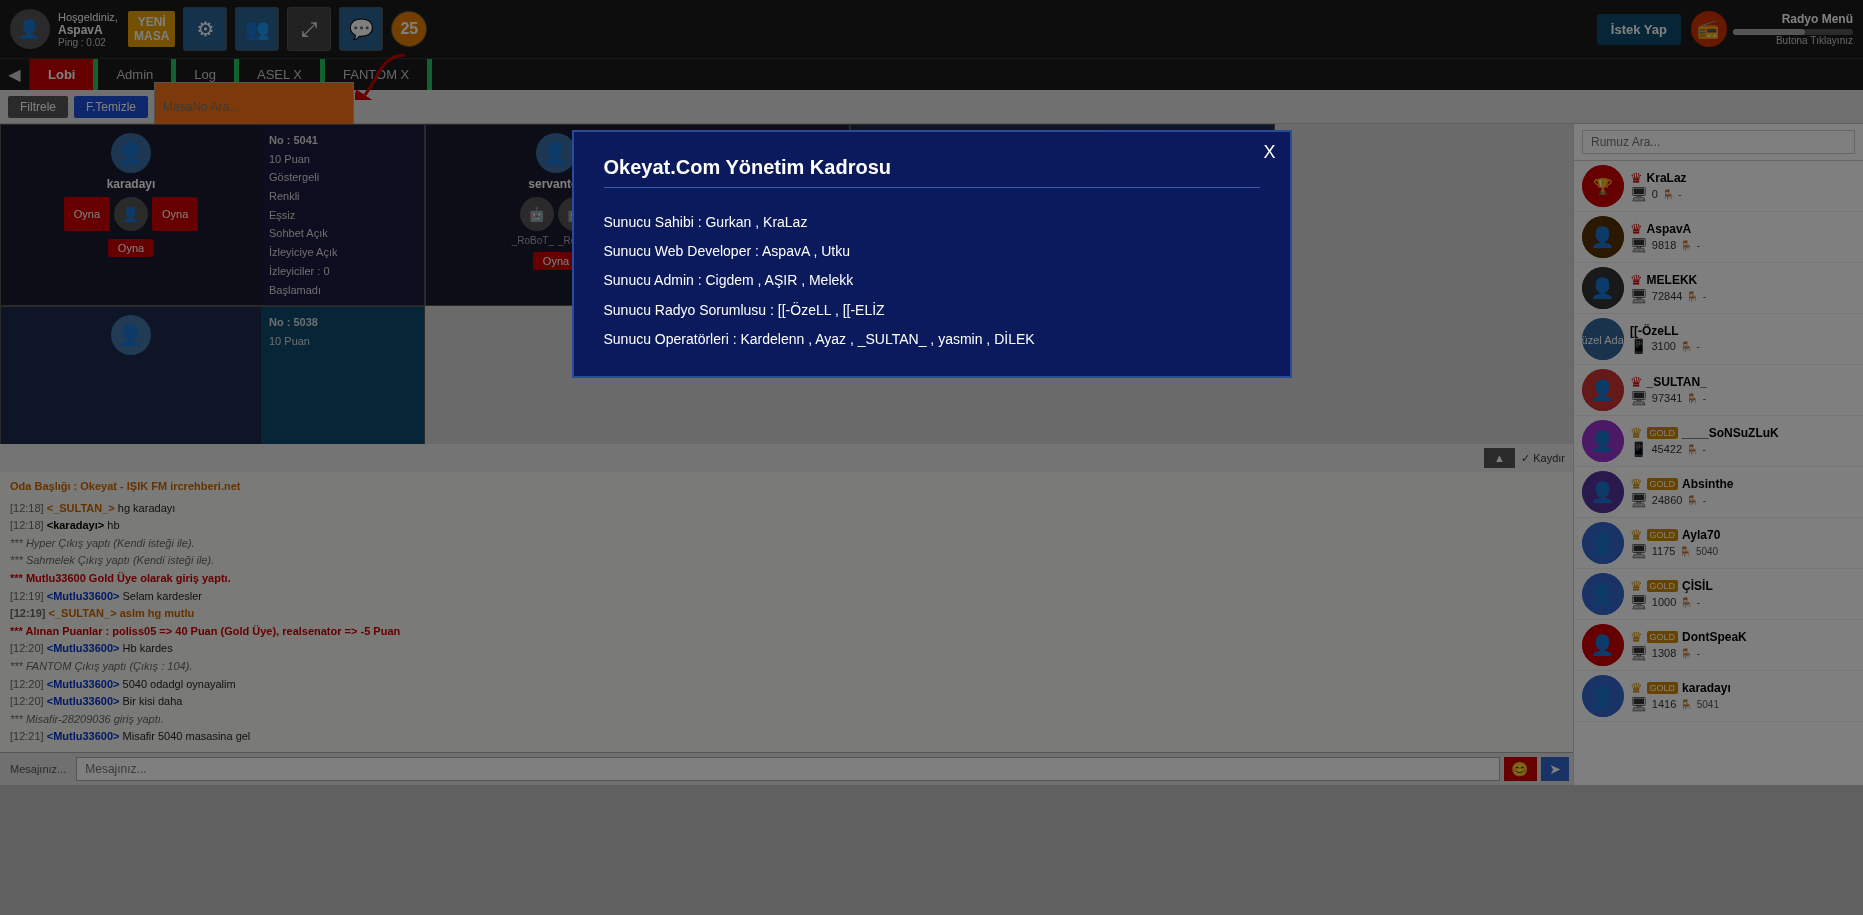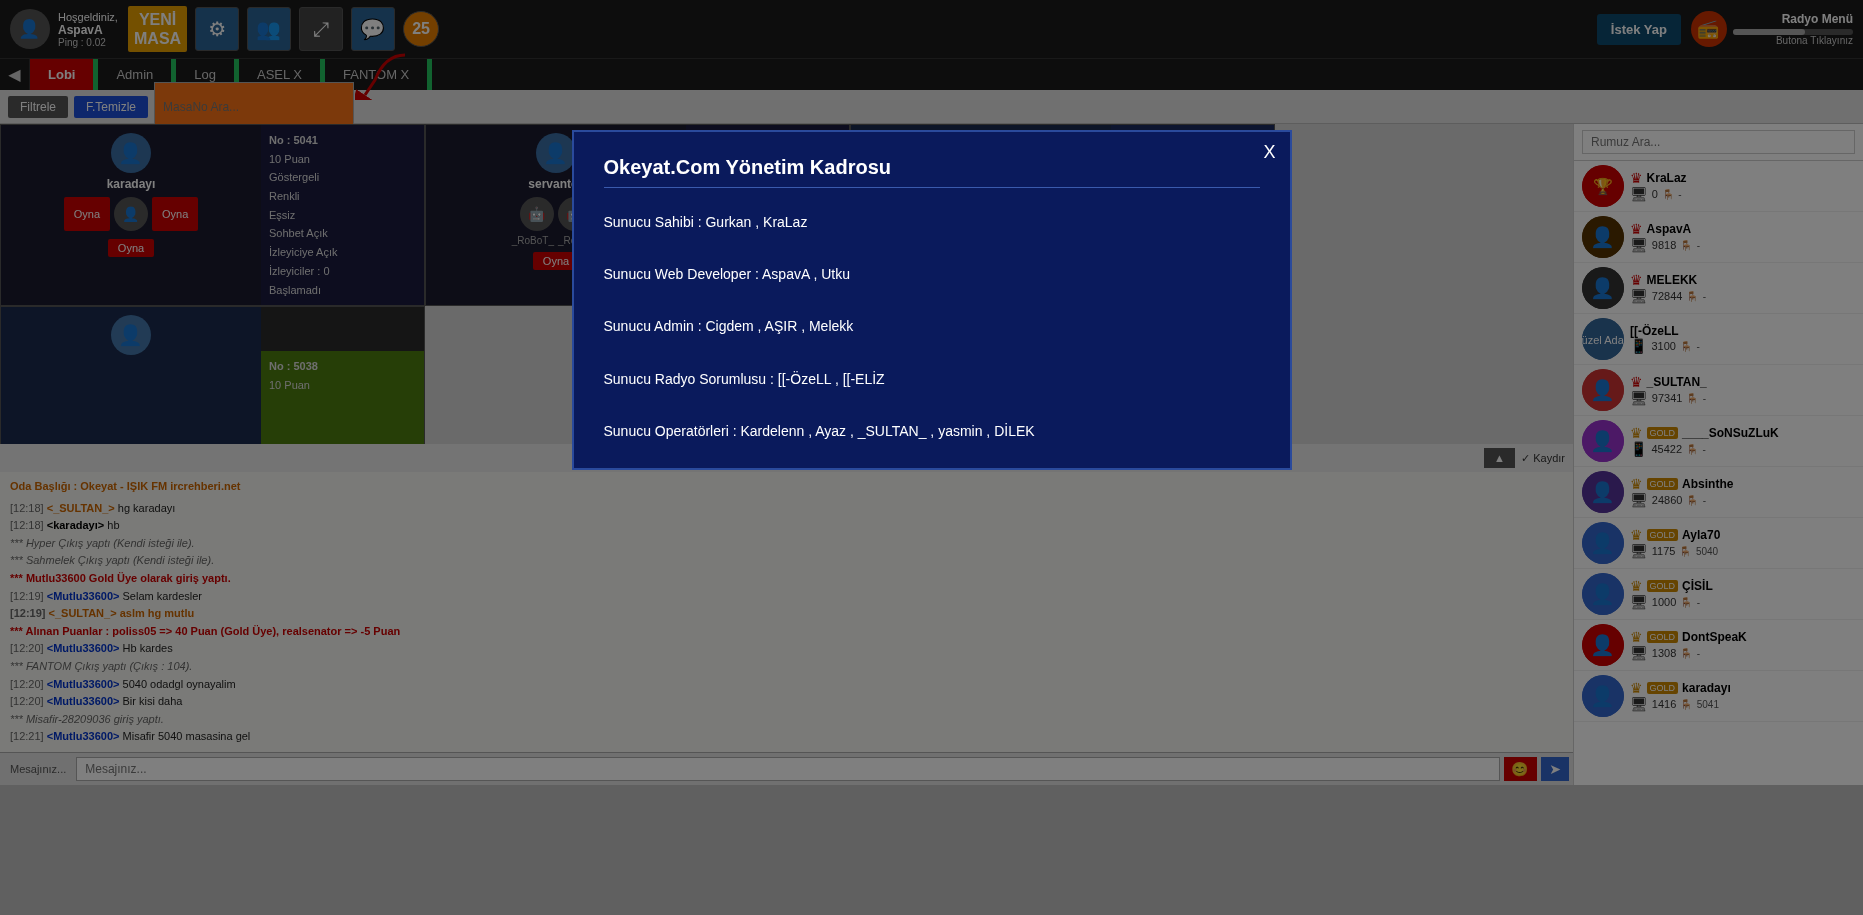--- a/index.html
+++ b/index.html
@@ -397,21 +397,21 @@
       font-weight: bold;
       color: white;
       margin-bottom: 10px;
       padding-bottom: 8px;
       border-bottom: 1px solid #3a5aac;
     }
 
     .modal-body {
       display: flex;
       flex-direction: column;
-      gap: 27px;
+      gap: 4px;
       padding-top: 12px;
       font-size: 14px;
       color: #ddd;
       line-height: 1.8;
     }
 
     .modal-line { color: #ccc; }
     .modal-line span { color: white; }
 
     .content-area {
@@ -455,21 +455,21 @@
 <div class="top-bar">
   <div class="user-info">
     <div class="user-avatar">👤</div>
     <div class="user-text">
       <span>Hoşgeldiniz,</span>
       <span class="user-name">AspavA</span>
       <span class="user-ping">Ping : <span>0.02</span></span>
     </div>
   </div>
 
-  <button class="yeni-masa-btn" style="white-space:pre; font-size:16px; padding:4px 6px;">YENİ
+  <button class="yeni-masa-btn" style="white-space:pre; font-size:12px; padding:4px 6px;">YENİ
 MASA</button>
 
   <div class="top-icon-btn" title="Ayarlar">⚙</div>
   <div class="top-icon-btn" title="Kullanıcılar">👥</div>
   <div class="top-icon-btn expand" title="Genişlet">⤢</div>
   <div class="top-icon-btn chat" title="Sohbet">💬</div>
   <div class="top-icon-btn orange" style="border-radius:50%; background:#e67e00;">25</div>
 
   <svg class="arrow-indicator" viewBox="0 0 60 50">
     <path d="M 50 5 Q 30 5 20 30 L 10 45" stroke="#cc0000" stroke-width="3" fill="none" marker-end="url(#arrowhead)"></path>
@@ -575,21 +575,21 @@
           <div class="card-right" style="background:#1a2a5e;">
             <div><b>No : 5040</b></div>
             <div>10 Puan</div>
           </div>
         </div>
 
         <div class="table-card" style="min-height:140px;">
           <div class="card-left" style="background:#1a2a4e;">
             <div class="card-owner-avatar" style="background:#4477aa;">👤</div>
           </div>
-          <div class="card-right" style="background:#4d7c0f;margin-top:44px;">
+          <div class="card-right" style="background:#0c4a6e;">
             <div><b>No : 5038</b></div>
             <div>10 Puan</div>
           </div>
         </div>
 
       </div>
     </div>
 
     <div class="chat-section">
       <div class="scroll-indicator">

